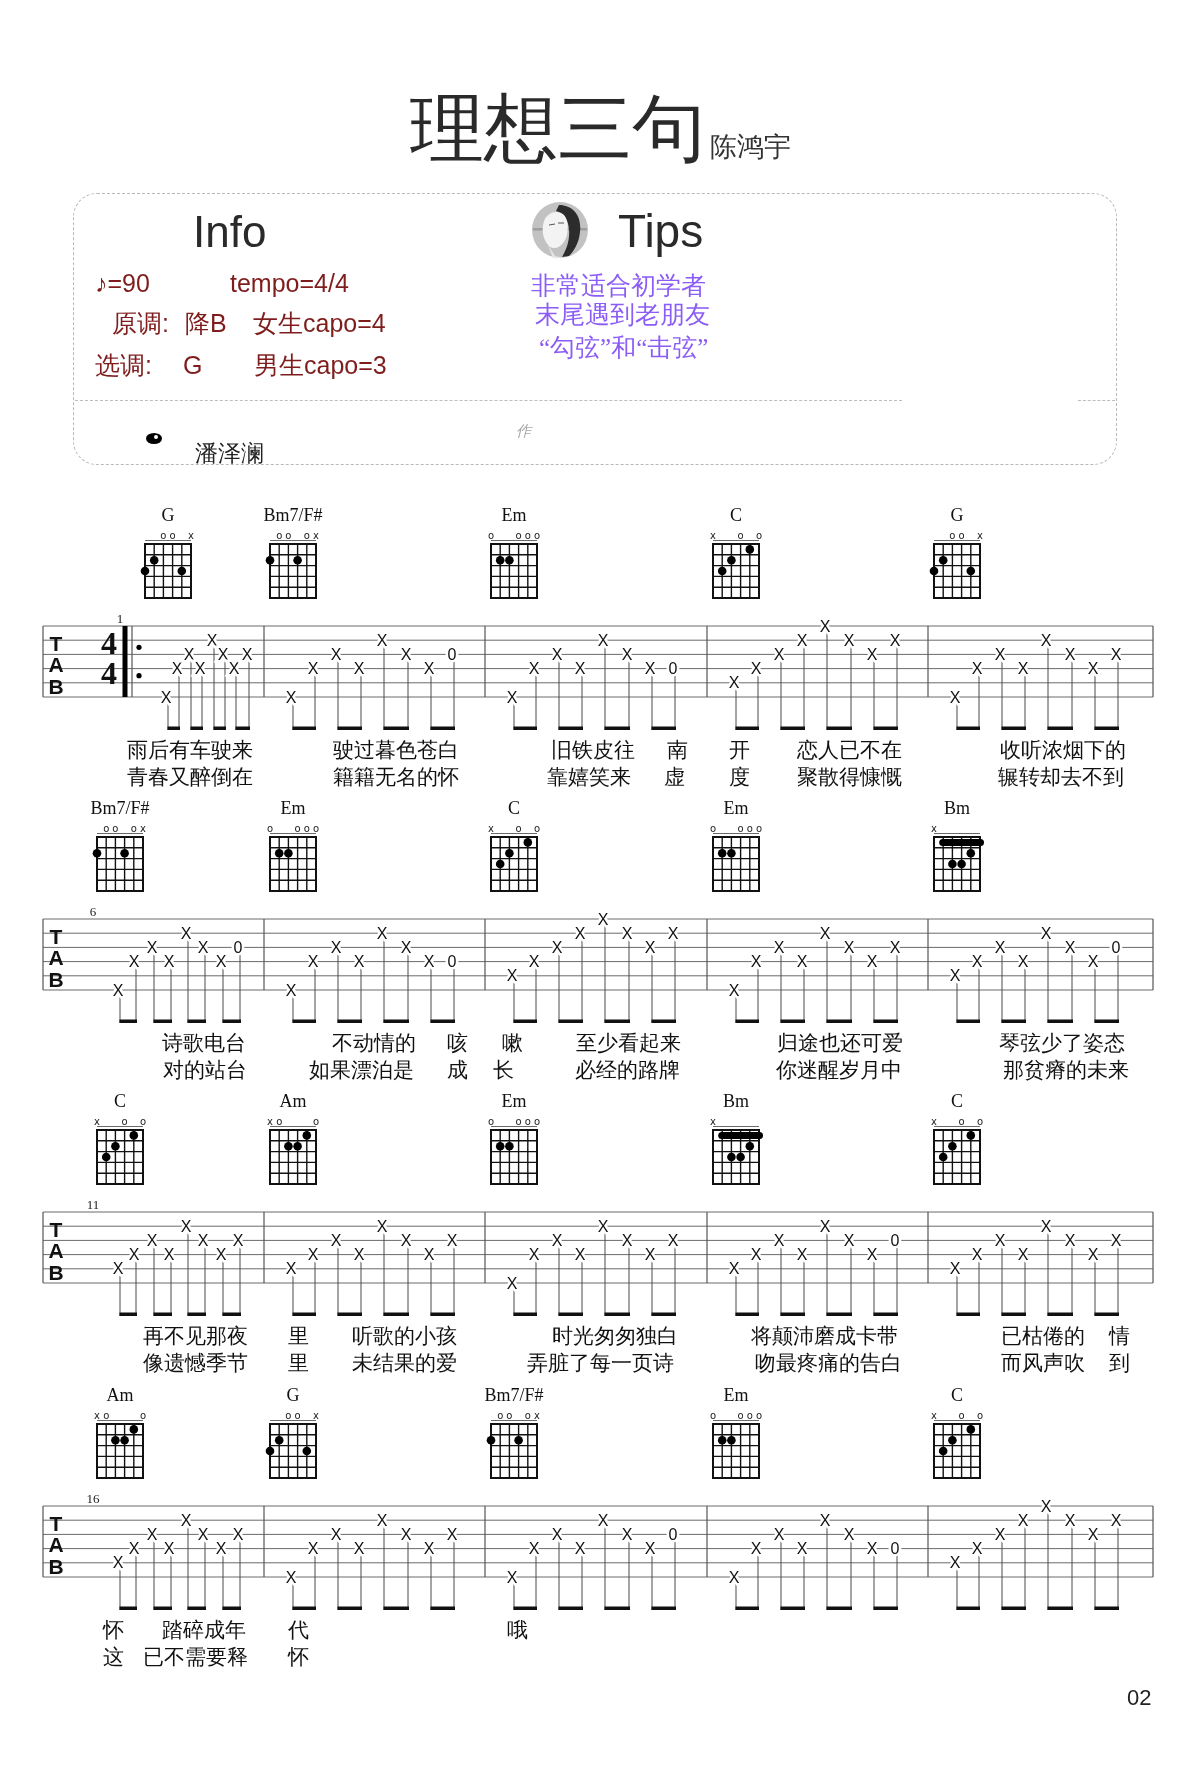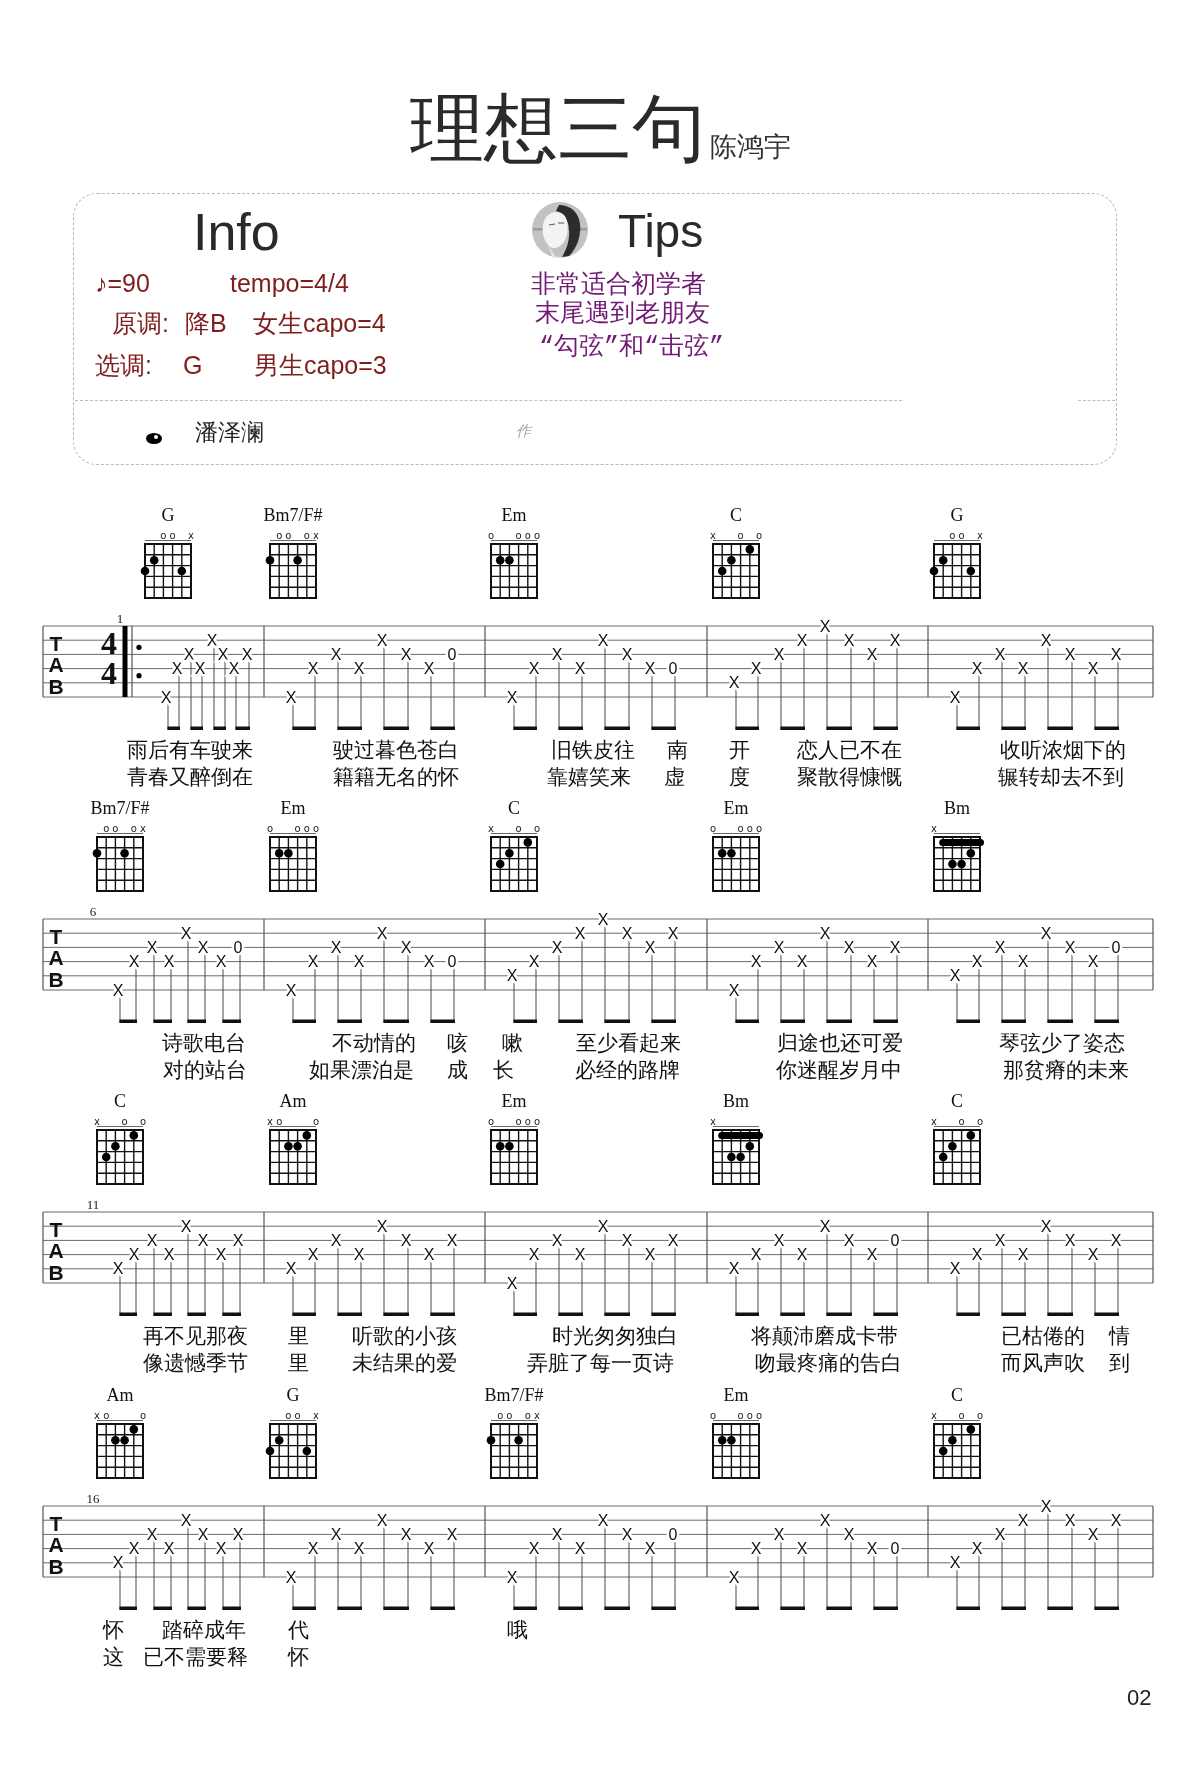--- a/index.html
+++ b/index.html
@@ -9,23 +9,23 @@
 
   .title  { left: 410px; top: 80px; font-size: 74px; line-height: 96px; color: #2a2a2a;
             font-family: "DejaVu Sans", sans-serif; }
   .artist { left: 710px; top: 129px; font-size: 27px; line-height: 36px; color: #333;
             font-family: "DejaVu Sans", sans-serif; }
 
   .infobox { left: 73px; top: 193px; width: 1042px; height: 270px;
              border: 1.5px dashed #b8b8b8; border-radius: 24px; }
   .divider { top: 400px; height: 0; border-top: 1.5px dashed #bdbdbd; }
 
-  .heading { font-size: 52px; line-height: 44px; color: #2a2a2a; font-weight: normal; }
+  .heading { font-size: 44px; line-height: 44px; color: #2a2a2a; font-weight: normal; }
   .info-line { font-size: 25px; line-height: 30px; color: #7f1d1d; }
-  .tips-line { font-size: 25px; line-height: 30px; color: #701a75; font-family: Liberation Mono, monospace; }
+  .tips-line { font-size: 25px; line-height: 30px; color: #8b5cf6; font-family: Liberation Serif, serif; }
   .author { font-size: 23px; line-height: 30px; color: #222; font-family: "DejaVu Sans", sans-serif; }
   .sigmark { font-size: 15px; line-height: 20px; color: #a8a8a8; font-style: italic; }
   .pagenum { left: 1127px; top: 1684px; font-size: 22px; line-height: 28px; color: #222; }
 
   
   #tab-svg .sl   { stroke: #6a6a6a; stroke-width: 1; }
   #tab-svg .bl   { stroke: #555; stroke-width: 1.2; }
   #tab-svg .stem { stroke: #4a4a4a; stroke-width: 1; }
   #tab-svg .beam { fill: #111; }
   #tab-svg .dot  { fill: #000; }
@@ -71,21 +71,21 @@
 </svg>
 <div class="abs heading" style="left:618px;top:208px;font-size:46px;line-height:46px;">Tips</div>
 <div class="abs tips-line" style="left:531px;top:271px;">非常适合初学者</div>
 <div class="abs tips-line" style="left:535px;top:300px;">末尾遇到老朋友</div>
 <div class="abs tips-line" style="left:539px;top:333px;">“勾弦”和“击弦”</div>
 
 <svg class="abs" style="left:145px;top:432px;" width="18" height="13" viewBox="0 0 18 13">
   <ellipse cx="9" cy="6.5" rx="8" ry="5.5" fill="#000"></ellipse>
   <circle cx="11" cy="5" r="2" fill="#fff"></circle>
 </svg>
-<div class="abs author" style="left:195px;top:417px;">潘泽澜</div>
+<div class="abs author" style="left:195px;top:438px;">潘泽澜</div>
 <div class="abs sigmark" style="left:516px;top:421px;">作</div>
 
 <svg id="tab-svg" class="abs" style="left:0;top:0;" width="1200" height="1774">
     <g>
       <line x1="43" x2="1153" y1="626" y2="626" class="sl"></line>
       <line x1="43" x2="1153" y1="640.2" y2="640.2" class="sl"></line>
       <line x1="43" x2="1153" y1="654.4" y2="654.4" class="sl"></line>
       <line x1="43" x2="1153" y1="668.6" y2="668.6" class="sl"></line>
       <line x1="43" x2="1153" y1="682.8" y2="682.8" class="sl"></line>
       <line x1="43" x2="1153" y1="697" y2="697" class="sl"></line>

